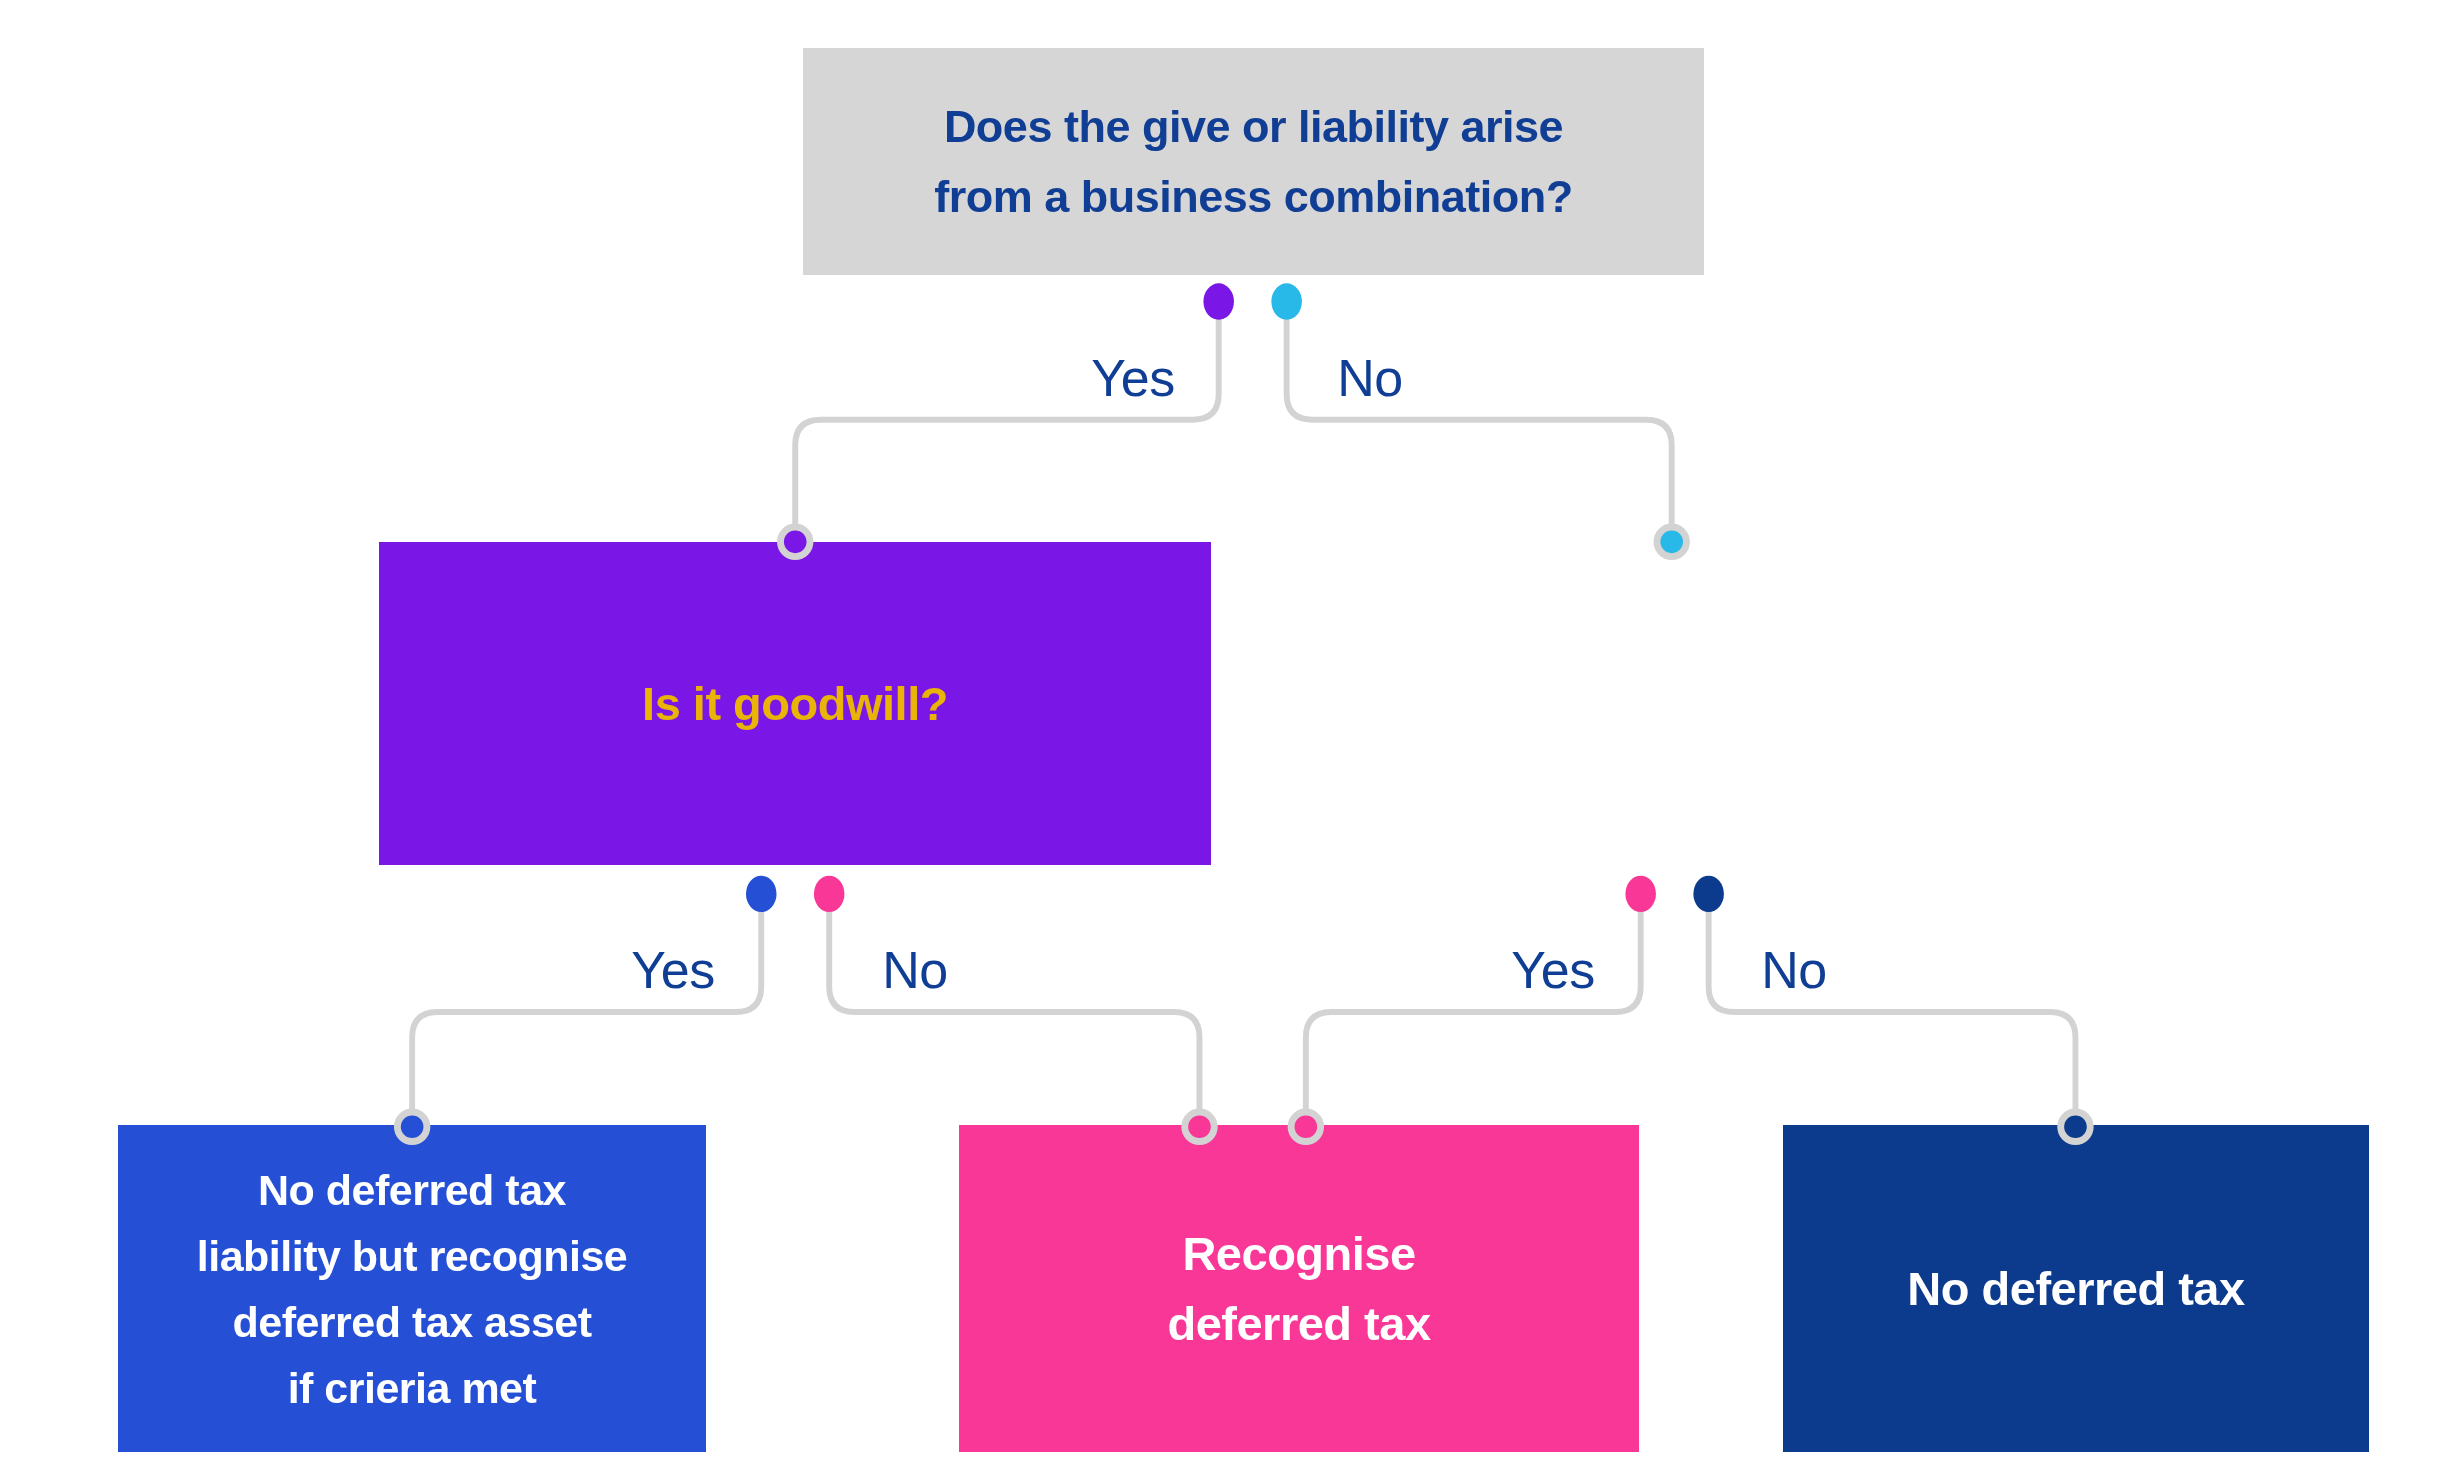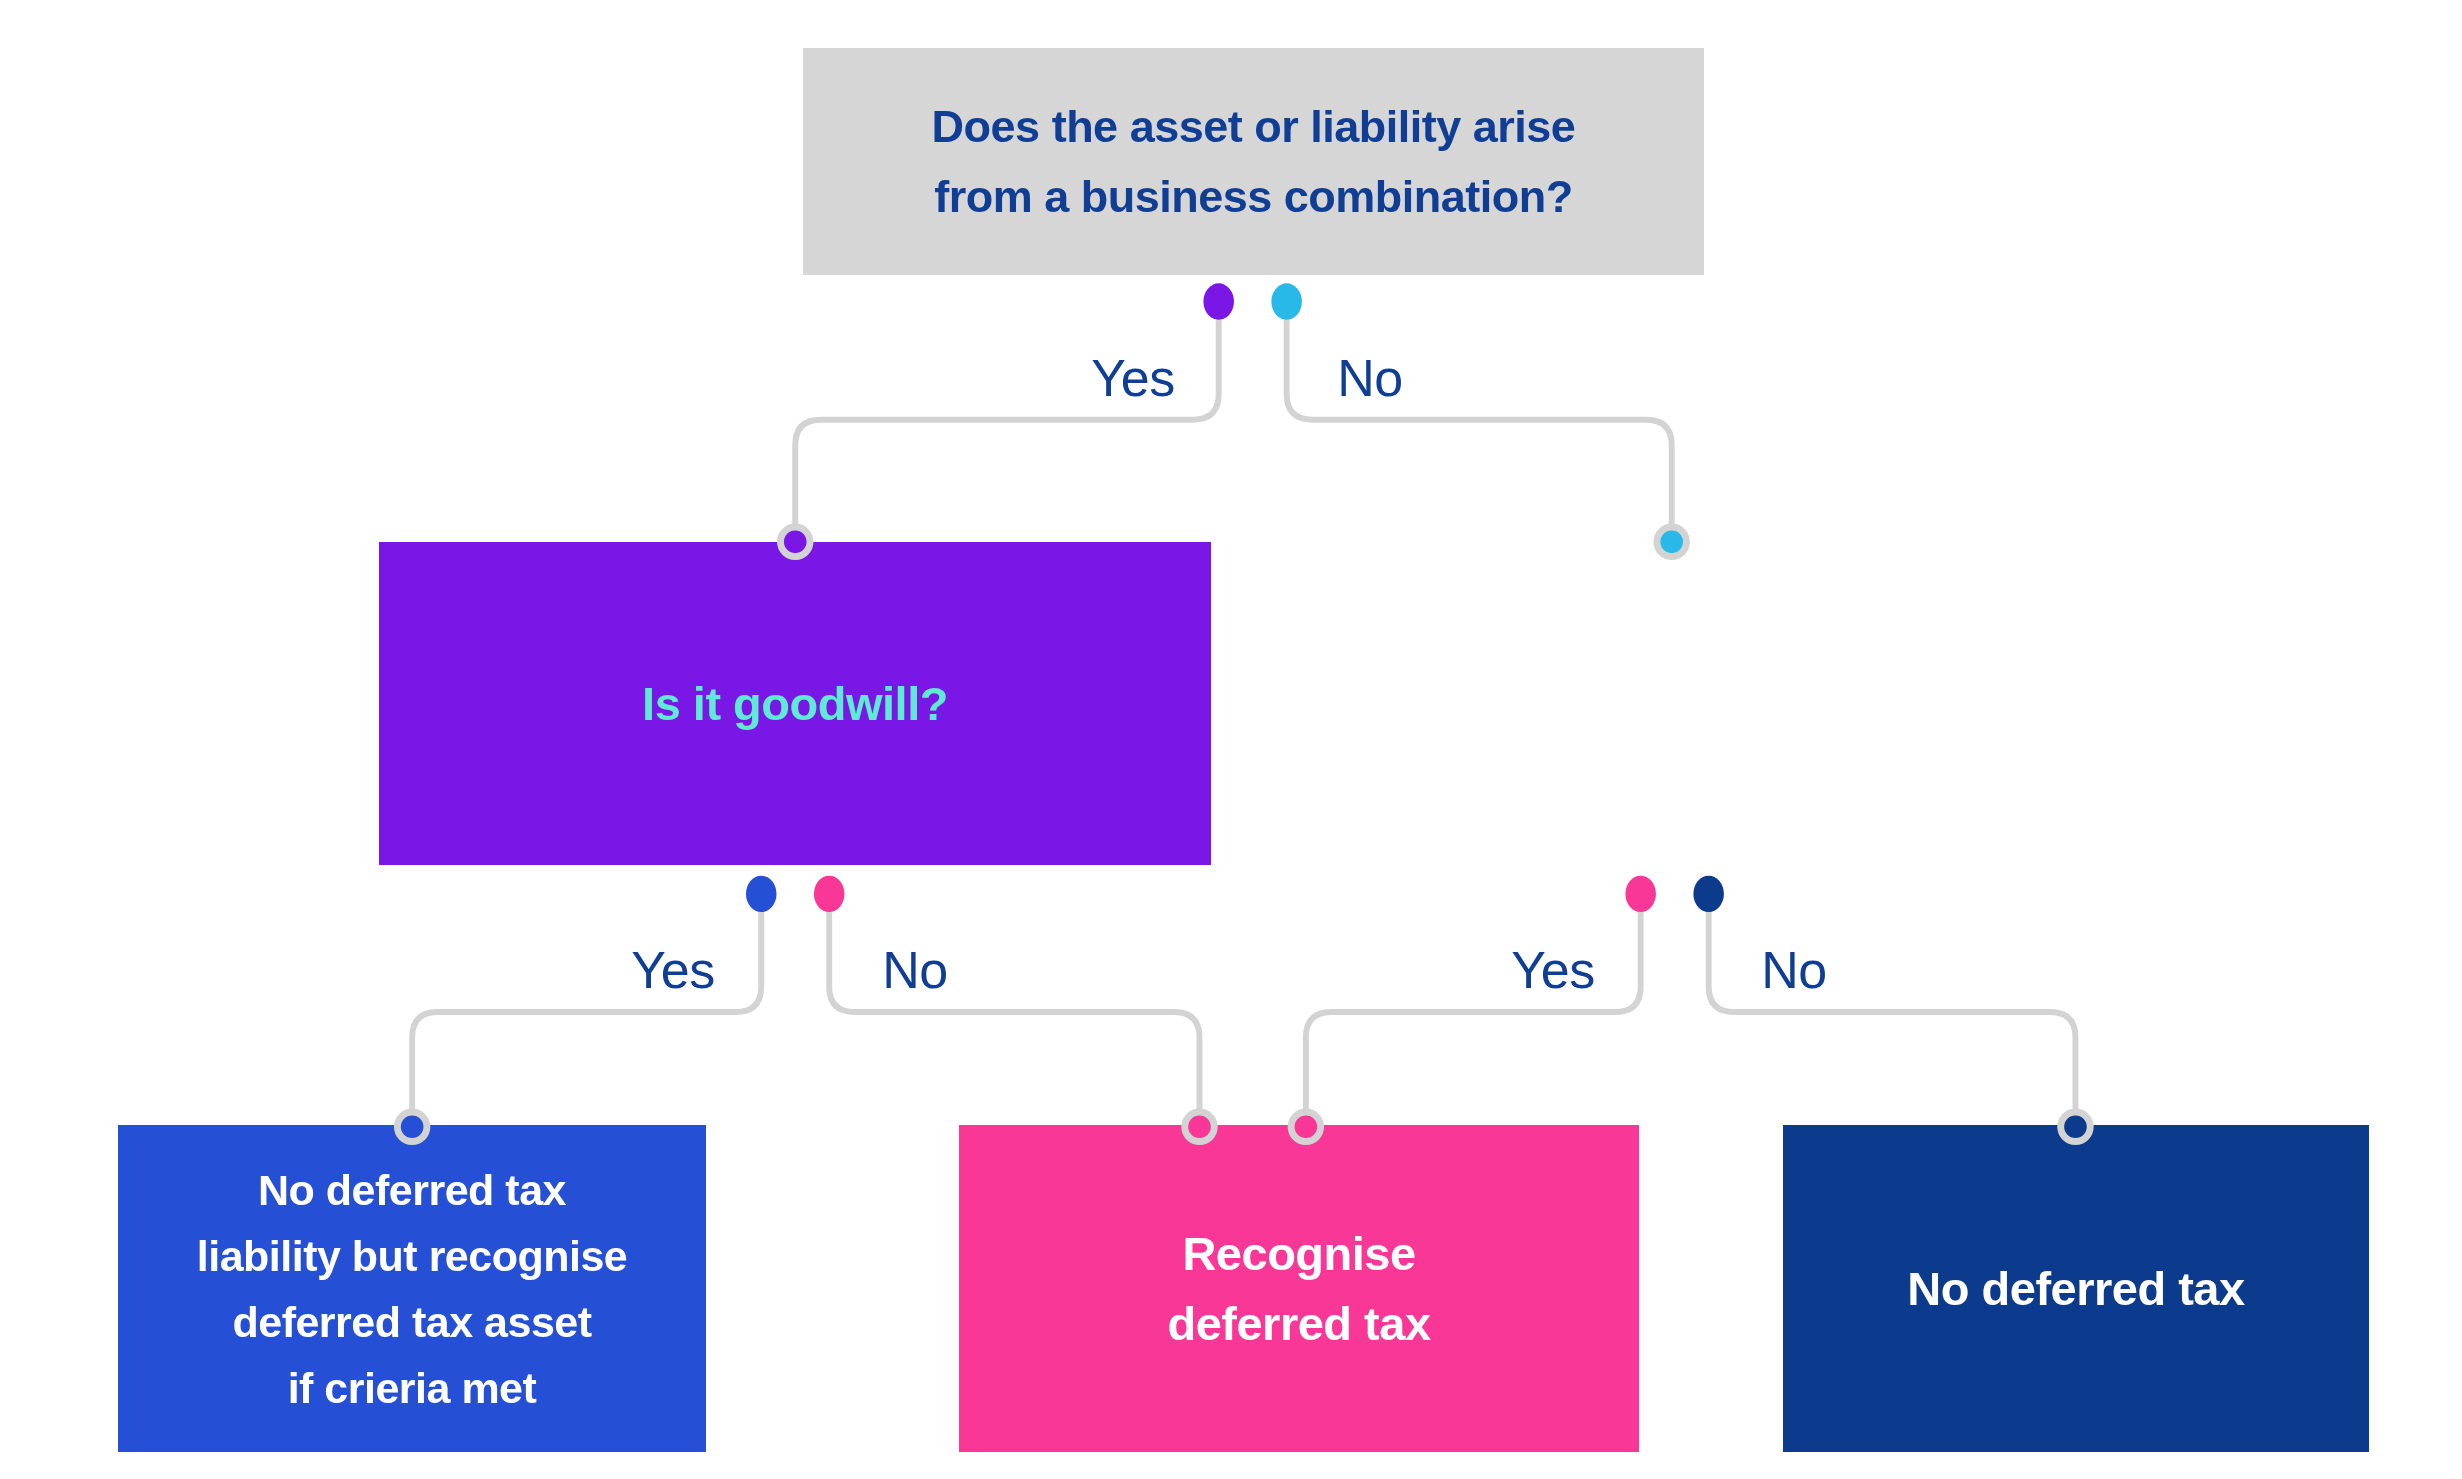--- a/index.html
+++ b/index.html
@@ -101,25 +101,25 @@
   <svg class="layer connector-layer" viewBox="0 0 5000 3005">
     <path class="connector" d="M 2475 612 L 2475 800 Q 2475 852 2423 852 L 1667 852 Q 1615 852 1615 904 L 1615 1100" stroke="#d3d3d3"></path>
     <path class="connector" d="M 2613 612 L 2613 800 Q 2613 852 2665 852 L 3343 852 Q 3395 852 3395 904 L 3395 1100" stroke="#d3d3d3"></path>
     <path class="connector" d="M 1546 1815 L 1546 2003 Q 1546 2055 1494 2055 L 889 2055 Q 837 2055 837 2107 L 837 2288" stroke="#d3d3d3"></path>
     <path class="connector" d="M 1684 1815 L 1684 2003 Q 1684 2055 1736 2055 L 2384 2055 Q 2436 2055 2436 2107 L 2436 2288" stroke="#d3d3d3"></path>
     <path class="connector" d="M 3332 1815 L 3332 2003 Q 3332 2055 3280 2055 L 2704 2055 Q 2652 2055 2652 2107 L 2652 2288" stroke="#d3d3d3"></path>
     <path class="connector" d="M 3470 1815 L 3470 2003 Q 3470 2055 3522 2055 L 4163 2055 Q 4215 2055 4215 2107 L 4215 2288" stroke="#d3d3d3"></path>
   </svg>
 
   <div class="box root-box" style="background-color: rgb(214, 214, 214); color: rgb(17, 62, 149);">
-    <div class="box-text">Does the asset or liability arise
+    <div class="box-text">Does the give or liability arise
 from a business combination?</div>
   </div>
 
-  <div class="box goodwill-box" style="background-color: rgb(122, 23, 230); color: #5eead4;">
+  <div class="box goodwill-box" style="background-color: rgb(122, 23, 230); color: #eab308;">
     <div class="box-text">Is it goodwill?</div>
   </div>
 
 
   <div class="box outcome-left-box" style="background-color: rgb(37, 80, 214); color: rgb(255, 255, 255);">
     <div class="box-text">No deferred tax
 liability but recognise
 deferred tax asset
 if crieria met</div>
   </div>

